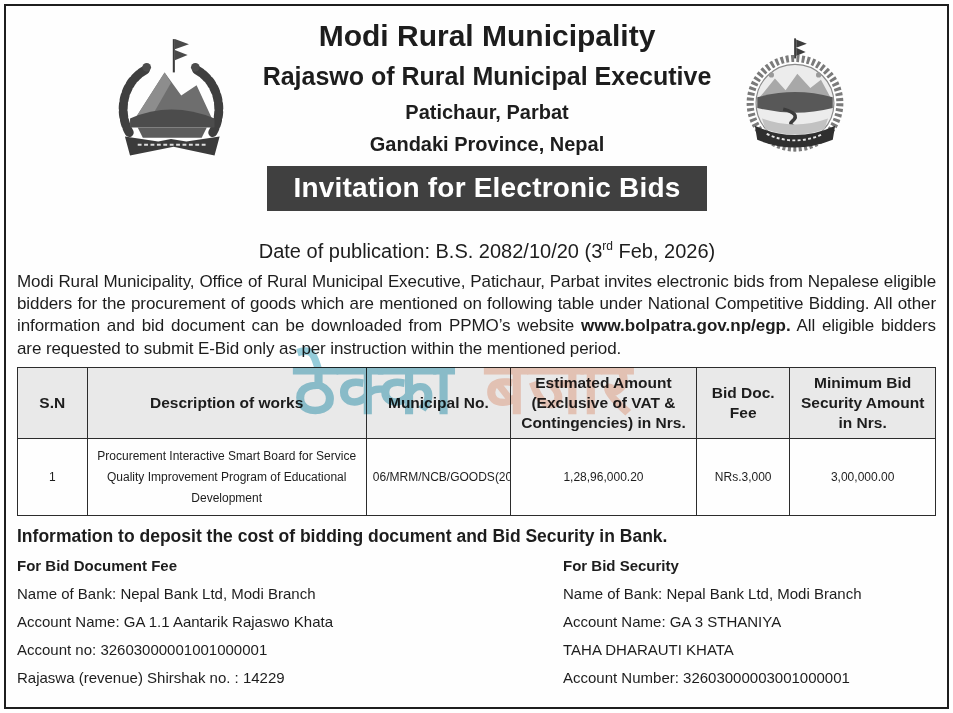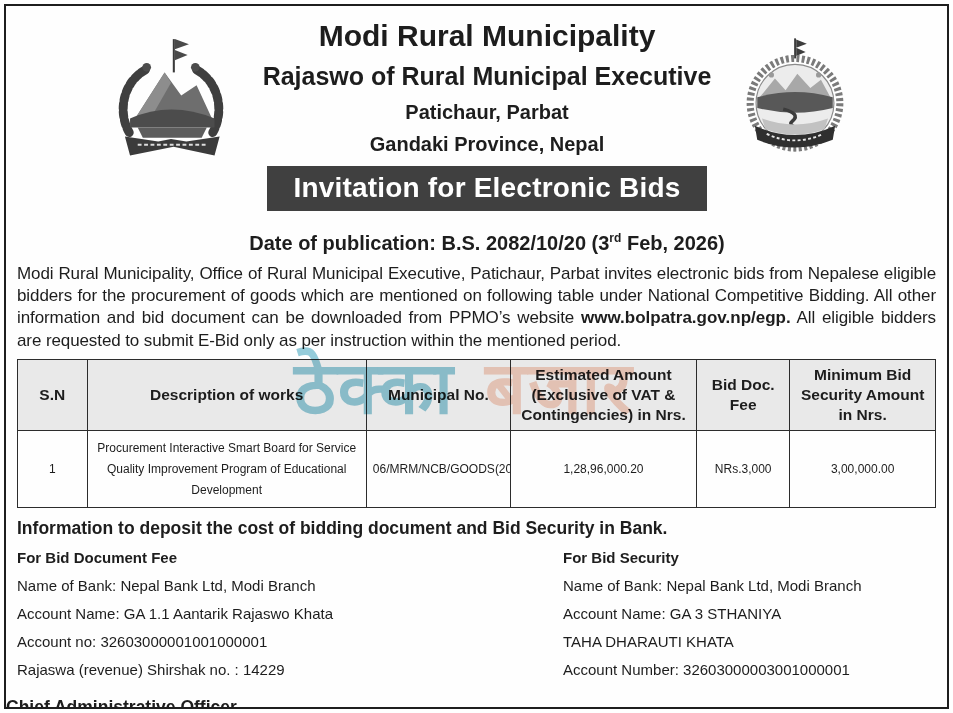--- a/index.html
+++ b/index.html
@@ -19,21 +19,21 @@
   .hdr{text-align:center;padding-top:13px;padding-left:21px;}
   .t1{font-size:30px;font-weight:bold;line-height:33px;}
   .t2{font-size:25px;font-weight:bold;line-height:28px;margin-top:10px;}
   .t3{font-size:20px;font-weight:bold;line-height:23px;margin-top:11px;}
   .t4{font-size:20px;font-weight:bold;line-height:23px;margin-top:9px;}
   .banner{
     display:inline-block;background:#404040;color:#ffffff;
     font-size:28px;font-weight:bold;line-height:32px;
     padding:6px 26px 7px 26px;margin-top:10px;letter-spacing:.2px;
   }
-  .pubdate{font-size:20px;font-weight:bold;margin-top:20px;}
+  .pubdate{font-size:20px;font-weight:normal;margin-top:28px;}
   .pubdate sup{font-size:12px;}
   
   .intro{
     margin:8px 11px 0 11px;font-size:17px;line-height:22.4px;
     text-align:justify;letter-spacing:-0.1px;
   }
   .intro b{letter-spacing:0;}
   
   .watermark{
     position:absolute;left:288px;top:332px;z-index:4;pointer-events:none;

